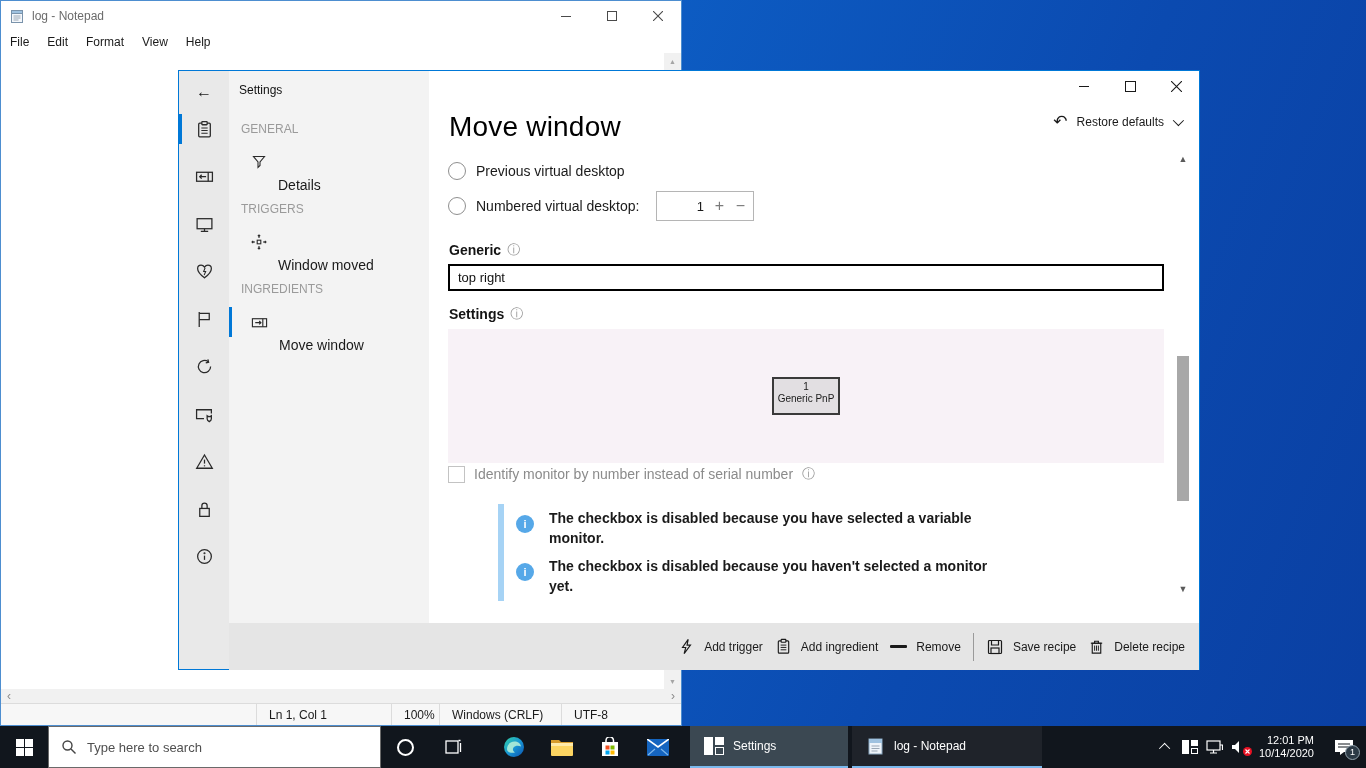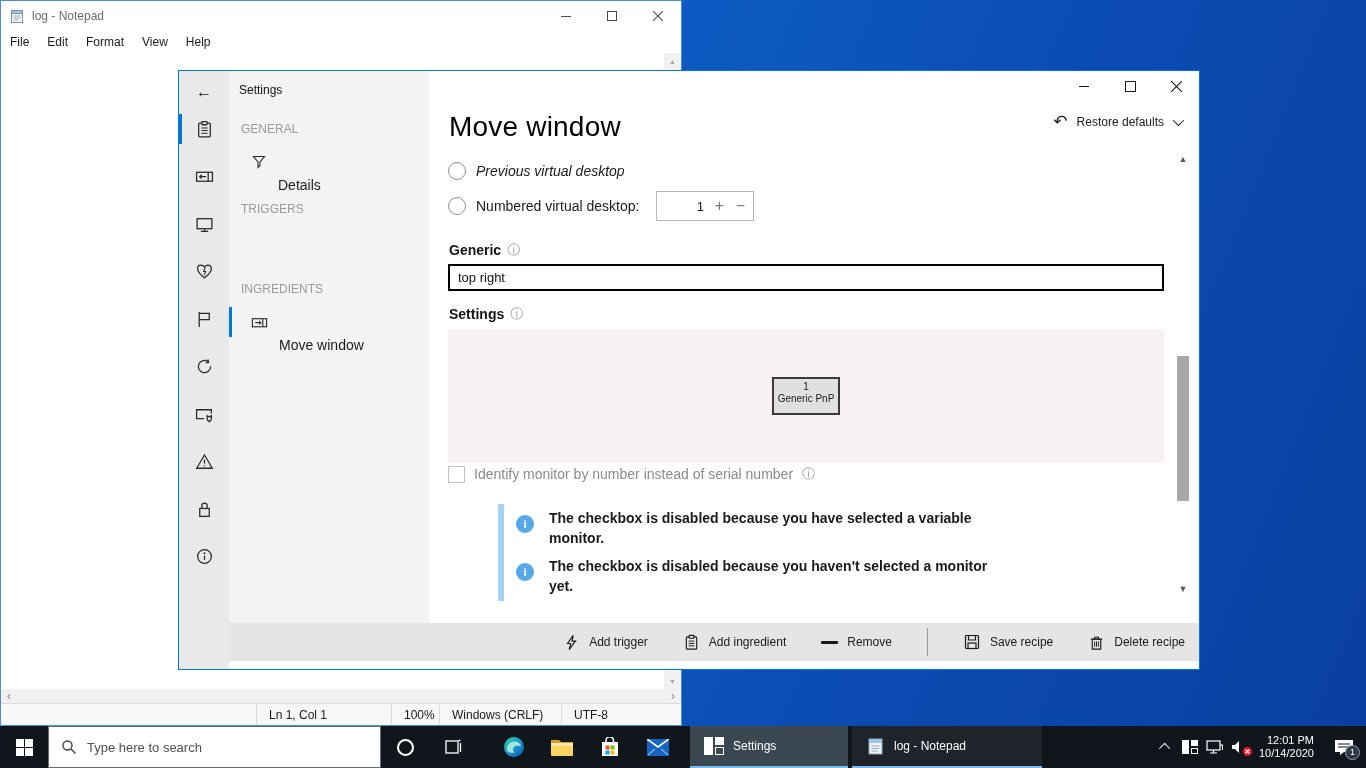--- a/index.html
+++ b/index.html
@@ -59,21 +59,21 @@
   .mon-num{font-size:10px;margin-top:2px;}
   .mon-name{font-size:10px;margin-top:1px;white-space:nowrap;}
   .cb-row{position:absolute;left:19px;top:394px;display:flex;align-items:center;gap:9px;font-size:14px;color:#8b8b8b;}
   .cb-box{width:17px;height:17px;border:1px solid #c3c3c3;background:#fff;flex:none;}
   .info-vbar{position:absolute;left:69px;top:433px;width:6px;height:97px;background:#a6d3f5;}
   .info-item{position:absolute;left:87px;display:flex;gap:15px;}
   .info-dot{width:18px;height:18px;border-radius:50%;background:#56a8e8;color:#fff;font-size:11px;font-weight:700;display:flex;align-items:center;justify-content:center;flex:none;}
   .info-text{width:445px;font-size:14px;line-height:20px;color:#1a1a1a;font-weight:bold;}
   .st-scroll-arr{position:absolute;left:745px;width:18px;height:16px;display:flex;align-items:center;justify-content:center;color:#5a5a5a;font-size:9px;}
   .st-thumb{position:absolute;left:748px;top:285px;width:12px;height:145px;background:#a8a8a8;}
-  .st-toolbar{position:absolute;left:50px;top:552px;width:970px;height:38px;background:#e5e5e5;display:flex;align-items:center;justify-content:flex-end;gap:35px;padding-right:14px;}
+  .st-toolbar{position:absolute;left:50px;top:552px;width:970px;height:47px;background:#e5e5e5;display:flex;align-items:center;justify-content:flex-end;gap:12px;padding-right:14px;}
   .tb-btn{display:flex;align-items:center;gap:9px;font-size:12px;color:#1a1a1a;}
   .tb-sep{width:1px;height:28px;background:#9a9a9a;}
   .dash{width:17px;height:3px;background:#1a1a1a;border-radius:1px;}
 
   
   .taskbar{position:absolute;left:0;bottom:0;width:1366px;height:42px;background:#11161d;z-index:3;}
   .tk{position:absolute;top:0;height:42px;display:flex;align-items:center;justify-content:center;}
   .tk-search{left:48px;width:333px;background:#fff;border:1px solid #6a6a6a;justify-content:flex-start;padding-left:12px;gap:10px;}
   .tk-search input{border:none;outline:none;font-size:13px;color:#333;width:250px;background:transparent;}
   .tk-search input::placeholder{color:#4f4f4f;opacity:1;}
@@ -219,20 +219,29 @@
       <div class="st-sec" style="top:51px;">GENERAL</div>
       <div class="st-nav-item" style="top:74px;">
         <span class="nicon">
           <svg width="16" height="16" viewBox="0 0 16 16" fill="none" stroke="#2a2a2a" stroke-width="1.1">
               <path d="M2.5 2.5h11L9 8v3.5l-2 2V8z"></path>
             </svg>
         </span>
         <span class="nlabel">Details</span>
       </div>
       <div class="st-sec" style="top:131px;">TRIGGERS</div>
+      <div class="st-nav-item" style="top:154px;">
+        <span class="nicon">
+          <svg width="16" height="16" viewBox="0 0 16 16" fill="none" stroke="#2a2a2a" stroke-width="1.1">
+              <rect x="6.2" y="6.2" width="3.6" height="3.6"></rect>
+              <path d="M8 1v3M8 12v3M1 8h3M12 8h3M6.8 2.2L8 1l1.2 1.2M6.8 13.8L8 15l1.2-1.2M2.2 6.8L1 8l1.2 1.2M13.8 6.8L15 8l-1.2 1.2"></path>
+            </svg>
+        </span>
+        <span class="nlabel">Window moved</span>
+      </div>
       <div class="st-sec" style="top:211px;">INGREDIENTS</div>
       <div class="sel-bar" style="left:0;top:236px;"></div>
       <div class="st-nav-item" style="top:234px;">
         <span class="nicon">
           <svg width="17" height="17" viewBox="0 0 18 18" fill="none" stroke="#2a2a2a" stroke-width="1.2">
               <rect x="1.5" y="5" width="15" height="8.5"></rect>
               <line x1="12.5" y1="5" x2="12.5" y2="13.5"></line>
               <path d="M4.5 9.2h6M8.7 7.4l1.8 1.8-1.8 1.8"></path>
             </svg>
         </span>
@@ -256,21 +265,21 @@
       </div>
 
       <div class="st-h1">Move window</div>
 
       <div class="st-restore">
         <span class="undo">↶</span>
         <span>Restore defaults</span>
         <span class="chev-down"></span>
       </div>
 
-      <div class="st-row" style="left:19px;top:91px;font-style:italic;">
+      <div class="st-row" style="left:19px;top:91px;">
         <span class="radio"></span>
         <span>Previous virtual desktop</span>
       </div>
 
       <div class="st-row" style="left:19px;top:126px;">
         <span class="radio"></span>
         <span>Numbered virtual desktop:</span>
       </div>
       <div class="spinner">
         <span class="val">1</span>

